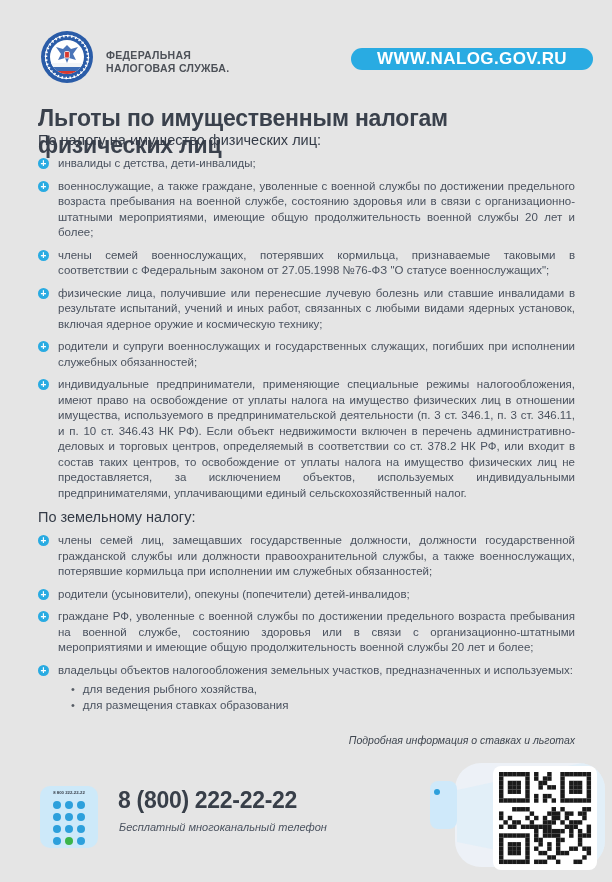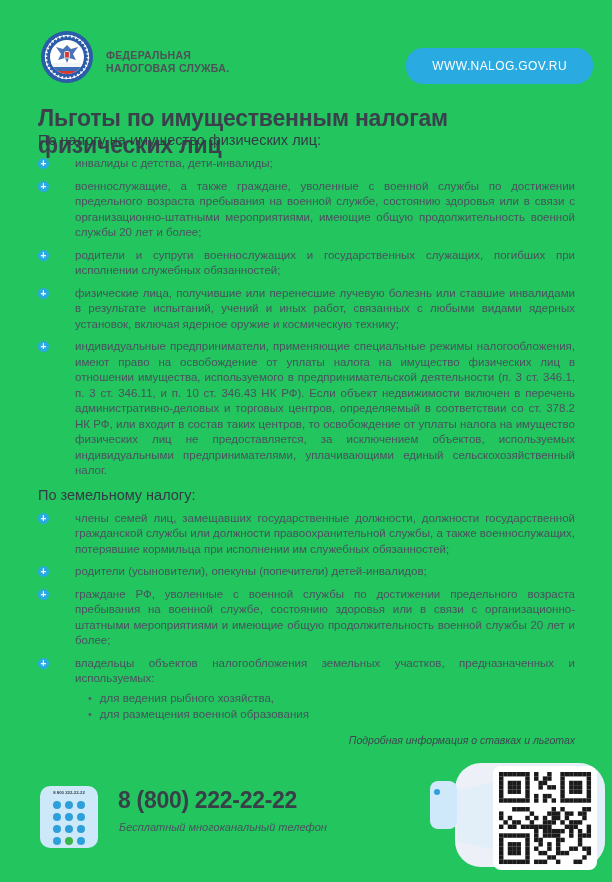--- a/index.html
+++ b/index.html
@@ -1,45 +1,45 @@
 <!DOCTYPE html>
 <html lang="ru"><head>
 <meta charset="utf-8">
 <style>
   html,body{margin:0;padding:0;background:#fff;}
   .page{
-    position:relative; width:612px; height:882px; background:#22c55e;
+    position:relative; width:612px; height:882px; background:#e5e5e5;
     font-family:"Liberation Sans", sans-serif; overflow:hidden;
   }
   
   .logo{position:absolute; left:40px; top:30px; width:54px; height:54px;}
   .org-name{
     position:absolute; left:106px; top:49px;
     font-size:10.5px; font-weight:bold; line-height:13px;
     color:#4d5158; letter-spacing:.3px; text-transform:uppercase;
   }
   .site-btn{
-    position:absolute; right:19px; top:48px; height:36px;
+    position:absolute; right:19px; top:48px; height:22px;
     display:flex; align-items:center; padding:0 26px;
     background:#29abe2; border-radius:17px;
-    color:#fff; font-weight:normal; font-size:12px; letter-spacing:.4px;
+    color:#fff; font-weight:bold; font-size:17px; letter-spacing:.4px;
     border:none; cursor:pointer;
   }
   .page-title{
     position:absolute; left:38px; top:90px; width:545px;
     font-size:23px; font-weight:bold; color:#3a414c; letter-spacing:-.2px;
   }
   
   .content{position:absolute; left:38px; right:37px; top:124px;}
   .section-heading{
     font-size:14.5px; font-weight:normal; color:#343b47;
     margin:8px 0 8px 0;
   }
   ul.benefits{list-style:none; margin:0; padding:0;}
-  li.benefit{display:flex; gap:26px; margin-bottom:7px;}
+  li.benefit{display:flex; gap:9px; margin-bottom:7px;}
   .bullet{
     flex:none; width:11px; height:11px; margin-top:2px;
     border-radius:50%; background:#29abe2; position:relative;
   }
   .bullet::after{
     content:"+"; position:absolute; left:0; top:0; width:11px; height:11px;
     color:#fff; font-size:10px; font-weight:bold; line-height:11px; text-align:center;
   }
   .benefit-text{
     font-size:11.5px; line-height:15.5px; color:#4a525f; text-align:justify;
@@ -114,25 +114,29 @@
       <li class="benefit">
           <span class="bullet"></span>
           <span class="benefit-text">инвалиды с детства, дети-инвалиды;</span>
         </li>
       <li class="benefit">
           <span class="bullet"></span>
           <span class="benefit-text">военнослужащие, а также граждане, уволенные с военной службы по достижении предельного возраста пребывания на военной службе, состоянию здоровья или в связи с организационно-штатными мероприятиями, имеющие общую продолжительность военной службы 20 лет и более;</span>
         </li>
       <li class="benefit">
           <span class="bullet"></span>
+          <span class="benefit-text">члены семей военнослужащих, потерявших кормильца, признаваемые таковыми в соответствии с Федеральным законом от 27.05.1998 №76-ФЗ "О статусе военнослужащих";</span>
+        </li>
+      <li class="benefit">
+          <span class="bullet"></span>
+          <span class="benefit-text">физические лица, получившие или перенесшие лучевую болезнь или ставшие инвалидами в результате испытаний, учений и иных работ, связанных с любыми видами ядерных установок, включая ядерное оружие и космическую технику;</span>
+        </li>
+      <li class="benefit">
+          <span class="bullet"></span>
           <span class="benefit-text">родители и супруги военнослужащих и государственных служащих, погибших при исполнении служебных обязанностей;</span>
-        </li>
-      <li class="benefit">
-          <span class="bullet"></span>
-          <span class="benefit-text">физические лица, получившие или перенесшие лучевую болезнь или ставшие инвалидами в результате испытаний, учений и иных работ, связанных с любыми видами ядерных установок, включая ядерное оружие и космическую технику;</span>
         </li>
       <li class="benefit">
           <span class="bullet"></span>
           <span class="benefit-text">индивидуальные предприниматели, применяющие специальные режимы налогообложения, имеют право на освобождение от уплаты налога на имущество физических лиц в отношении имущества, используемого в предпринимательской деятельности (п. 3 ст. 346.1, п. 3 ст. 346.11, и п. 10 ст. 346.43 НК РФ). Если объект недвижимости включен в перечень административно-деловых и торговых центров, определяемый в соответствии со ст. 378.2 НК РФ, или входит в состав таких центров, то освобождение от уплаты налога на имущество физических лиц не предоставляется, за исключением объектов, используемых индивидуальными предпринимателями, уплачивающими единый сельскохозяйственный налог.</span>
         </li>
     </ul>
 
     <div class="section-heading">По земельному налогу:</div>
     <ul class="benefits">
       <li class="benefit">
@@ -151,21 +155,21 @@
         <span class="bullet"></span>
         <span class="benefit-text">
           <span>владельцы объектов налогообложения земельных участков, предназначенных и используемых:</span>
           <span class="sub-list" style="display:block;">
             <span class="sub-item">
                 <span class="sub-marker">•</span>
                 <span>для ведения рыбного хозяйства,</span>
               </span>
             <span class="sub-item">
                 <span class="sub-marker">•</span>
-                <span>для размещения военной образования</span>
+                <span>для размещения ставках образования</span>
               </span>
           </span>
         </span>
       </li>
     </ul>
   </div>
 
   <div class="note">
     <div>Подробная информация о ставках и льготах</div>
   </div>

